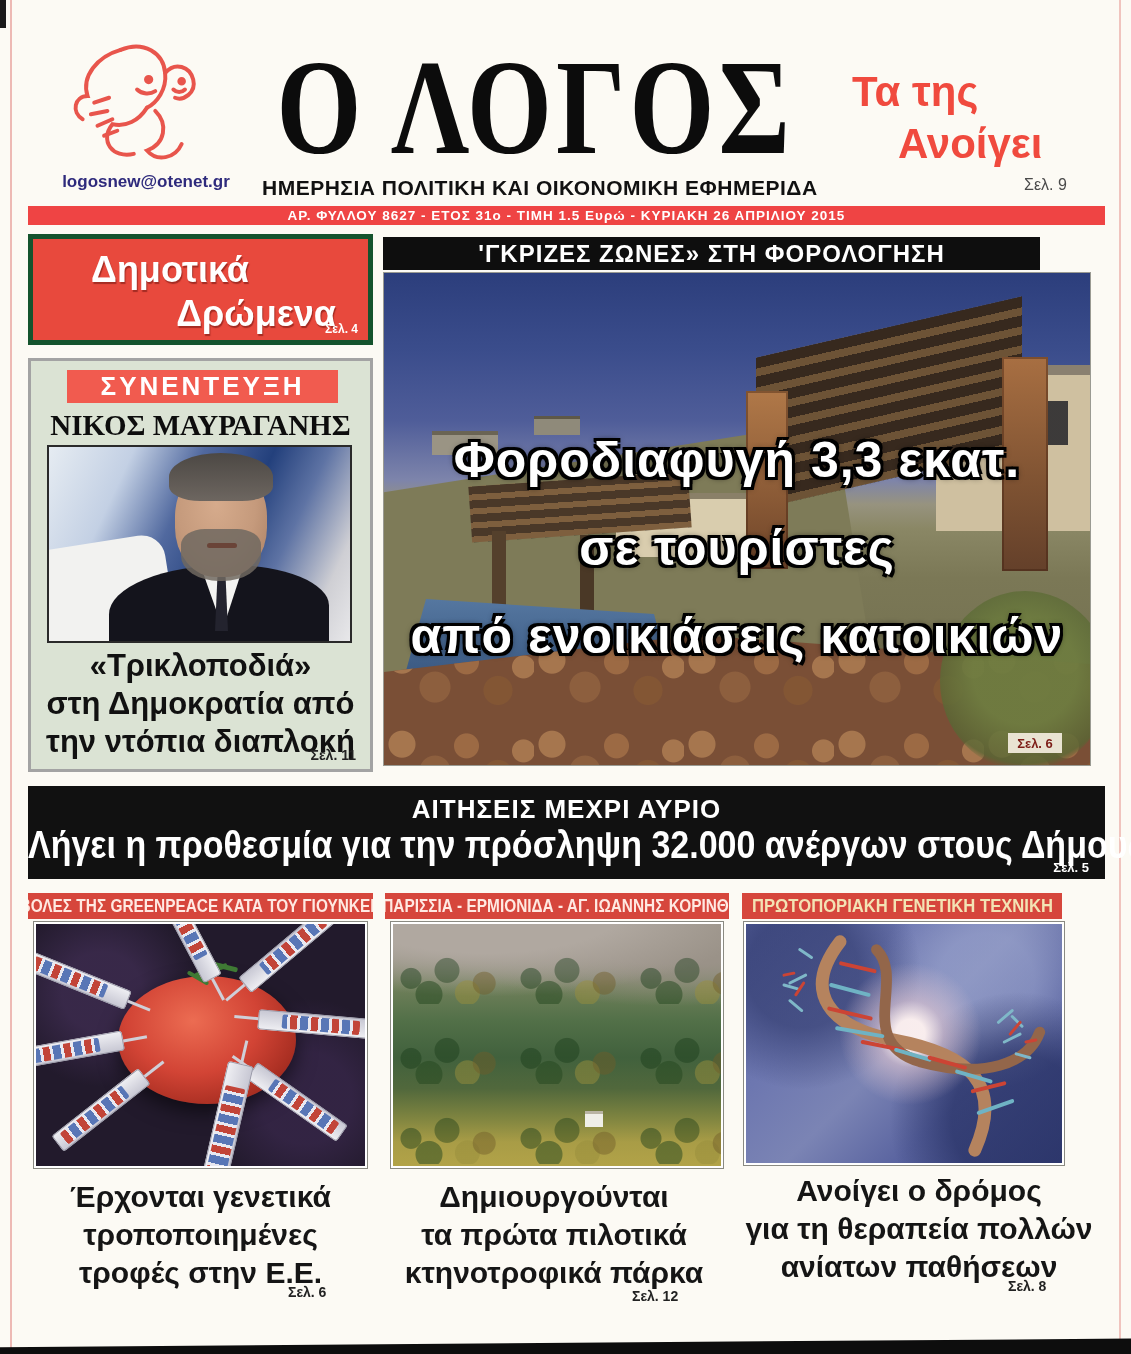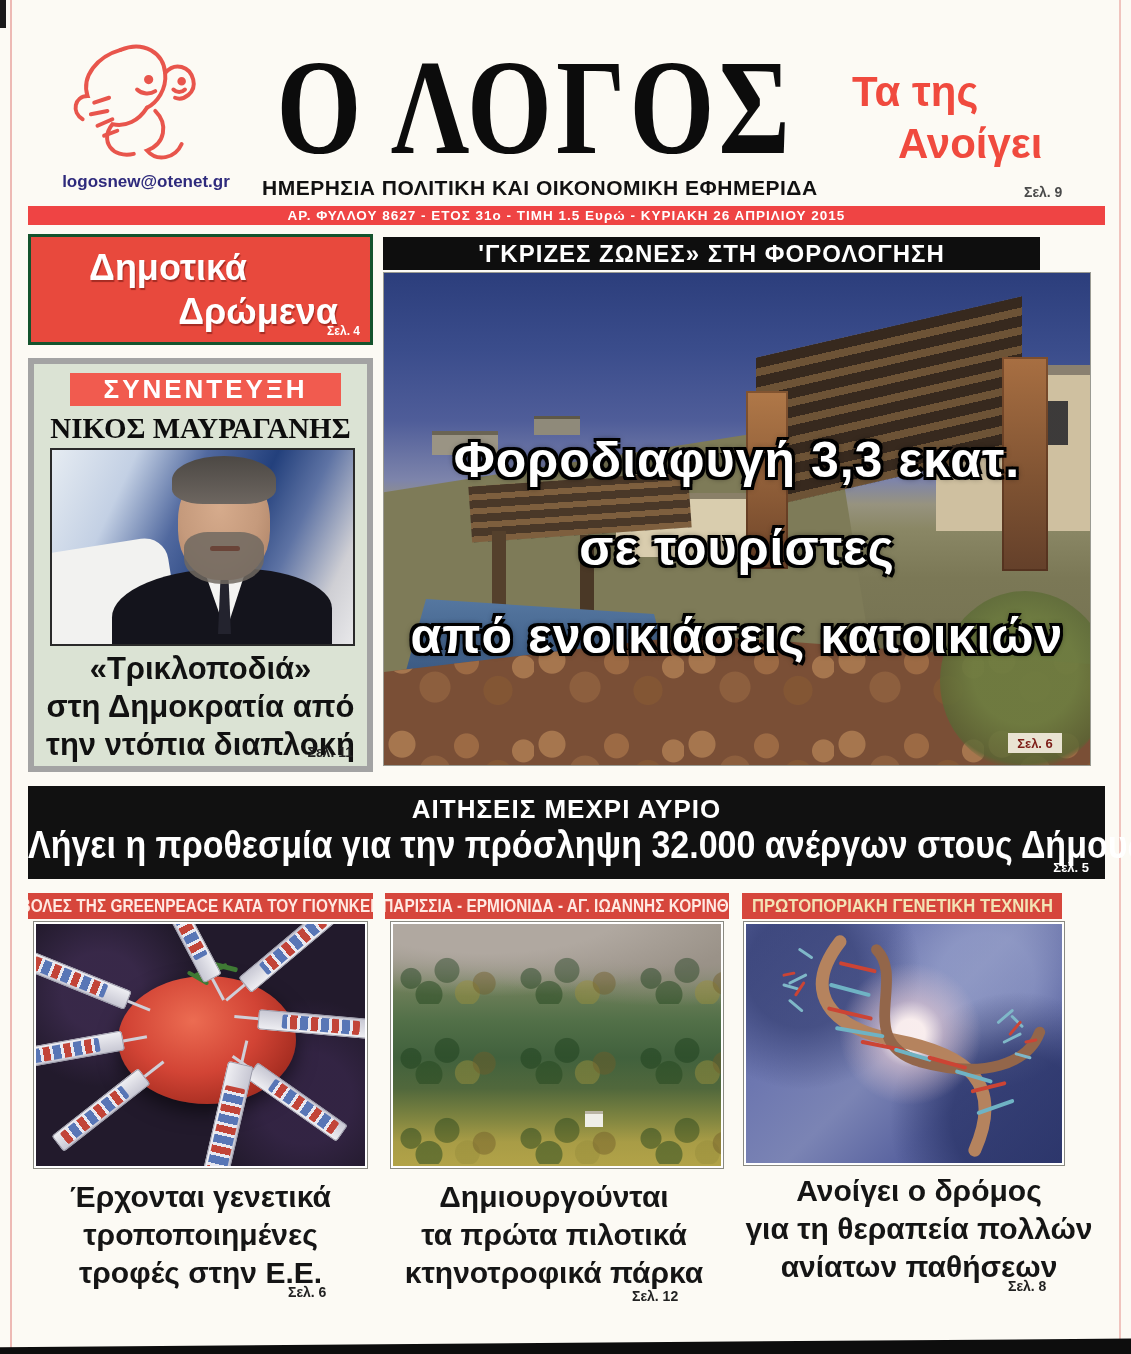--- a/index.html
+++ b/index.html
@@ -17,36 +17,36 @@
   .logo-email{position:absolute;left:26px;top:172px;width:240px;text-align:center;
         font-size:17px;font-weight:bold;color:#2e2a7c;}
   .mast-title{position:absolute;left:255px;top:42px;width:560px;height:132px;
         display:flex;align-items:center;justify-content:center;}
   .mast-title span{font-family:"Liberation Serif",serif;font-weight:bold;font-size:106px;
         letter-spacing:4px;color:#0c0c0c;transform:scale(1.03,1.28);white-space:nowrap;}
   .mast-subtitle{position:absolute;left:262px;top:176px;width:552px;text-align:center;
         font-size:21px;font-weight:bold;color:#111;letter-spacing:.5px;white-space:nowrap;}
   .side-feat-1{position:absolute;left:852px;top:68px;font-size:42px;font-weight:bold;color:#f04a3e;}
   .side-feat-2{position:absolute;left:898px;top:120px;font-size:42px;font-weight:bold;color:#f04a3e;}
-  .side-feat-ref{position:absolute;left:1024px;top:176px;font-size:14px;font-weight:bold;color:#4a4a4a;margin-top:8px;}
+  .side-feat-ref{position:absolute;left:1024px;top:176px;font-size:16px;font-weight:normal;color:#4a4a4a;}
   .info-bar{position:absolute;left:28px;top:206px;width:1077px;height:19px;background:#ef4444;
         display:flex;align-items:center;justify-content:center;}
   .info-bar span{color:#fff;font-size:13.5px;font-weight:bold;letter-spacing:1px;white-space:nowrap;}
 
   
   .promo{position:absolute;left:28px;top:234px;width:345px;height:111px;background:#e8493d;
-        border:3px solid #14532d;box-sizing:border-box;}
+        border:5px solid #14532d;box-sizing:border-box;}
   .promo .l1{position:absolute;left:58px;top:10px;font-size:36px;font-weight:bold;color:#fff;
         text-shadow:1px 2px 1px rgba(110,20,15,.55);}
   .promo .l2{position:absolute;right:32px;top:54px;font-size:36px;font-weight:bold;color:#fff;
         text-shadow:1px 2px 1px rgba(110,20,15,.55);}
   .promo .ref{position:absolute;right:10px;bottom:4px;font-size:12px;font-weight:bold;color:#fff;}
 
   .interview{position:absolute;left:28px;top:358px;width:345px;height:414px;background:#dbe3d4;
-        border:6px solid #a3a3a3;box-sizing:border-box;}
+        border:3px solid #a3a3a3;box-sizing:border-box;}
   .iv-kicker{position:absolute;left:18px;top:9px;width:271px;height:33px;background:#f15b4f;
         display:flex;align-items:center;justify-content:center;margin-left:18px;}
   .iv-kicker span{color:#fff;font-size:26px;font-weight:bold;letter-spacing:3px;}
   .iv-name{position:absolute;left:0;top:48px;width:100%;text-align:center;
         font-family:"Liberation Serif",serif;font-size:29px;font-weight:bold;color:#0d0d0d;}
   .iv-photo{position:absolute;left:16px;top:84px;width:305px;height:198px;border:2px solid #2a2a2a;
         box-sizing:border-box;overflow:hidden;
         background:linear-gradient(115deg,#e6ecf2 0%,#c3d0e4 22%,#51699f 40%,#23407c 58%,#5e73a4 72%,#cfcfd4 88%,#e8e8ea 100%);}
   .iv-chair{position:absolute;left:-28px;top:96px;width:150px;height:110px;background:#f2f2f0;
         border-radius:24px;transform:rotate(-9deg);}

